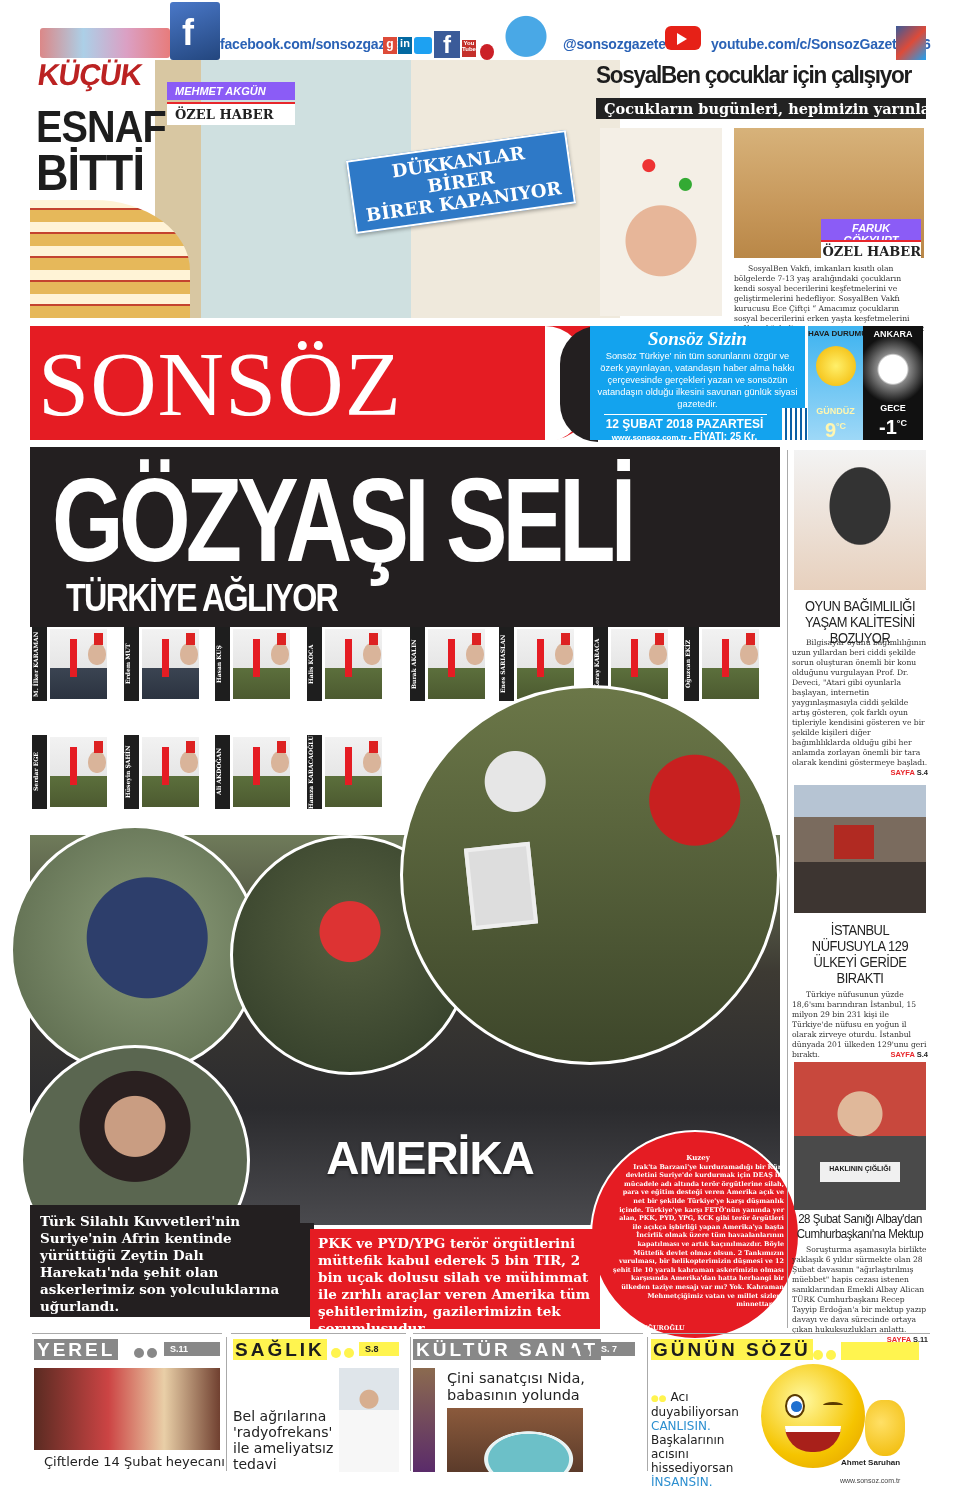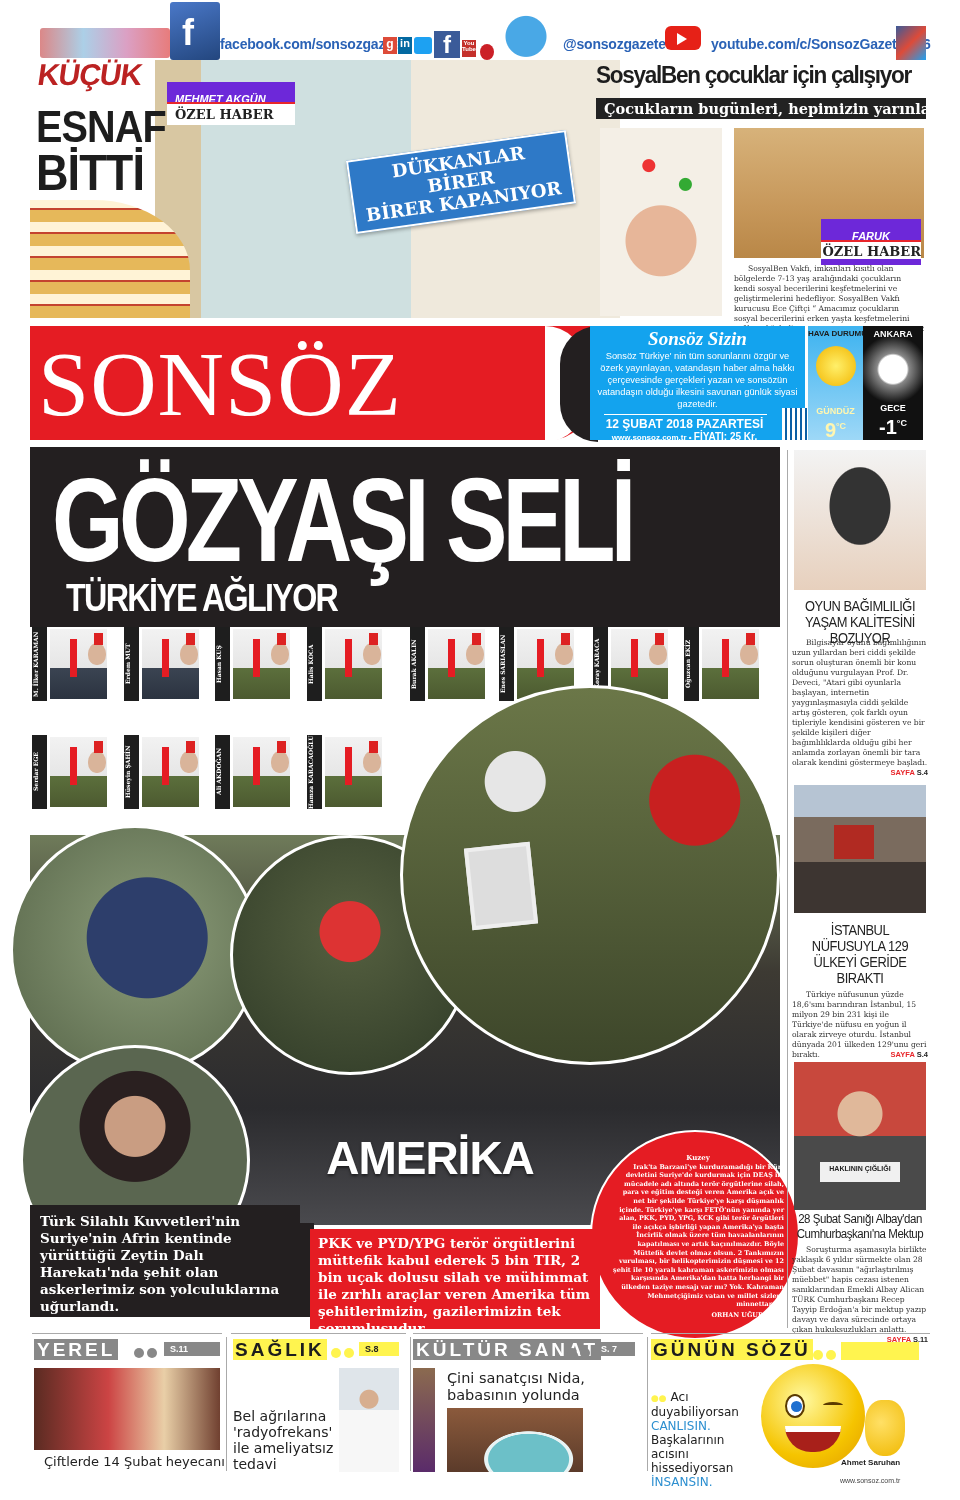--- a/index.html
+++ b/index.html
@@ -10,21 +10,21 @@
 
   
   .social{font-family:"Liberation Sans",sans-serif;font-weight:bold;color:#2a62b6;font-size:14px;letter-spacing:-.2px}
   .fbbox{background:linear-gradient(160deg,#4a78c8,#23467e);border-radius:3px}
   .yt{background:#e62117;border-radius:6px}
   .yt:after{content:"";position:absolute;left:12px;top:7px;border-left:10px solid #fff;border-top:6px solid transparent;border-bottom:6px solid transparent}
 
   
   .kucuk{font-family:"Liberation Sans",sans-serif;font-weight:900;font-size:30px;color:#b22;letter-spacing:-1px;transform:skewX(-8deg)}
   .bigblack{font-family:"Liberation Sans",sans-serif;font-weight:900;color:#1d1d1d;letter-spacing:-1px;transform:scaleX(.9);transform-origin:left}
-  .redtag{background:#6d28d9;color:#fff;font-style:italic;font-size:11px;font-weight:bold;padding:11px 8px}
+  .redtag{background:#8b5cf6;color:#fff;font-style:italic;font-size:11px;font-weight:bold;padding:3px 8px}
   .ozel{font-family:"DejaVu Serif",serif;font-weight:bold;font-size:13px;color:#222;background:#fff}
   .bubble{background:#fff;border-radius:50%;text-align:center;font-family:"DejaVu Serif",serif;font-size:8px;line-height:10.5px;color:#333;padding-top:28px}
   .sayfa{color:#e8262b;font-weight:bold;font-size:7.5px;font-family:"Liberation Sans",sans-serif}
   .sayfa b{color:#222}
   .blue-sign{background:#2e79c7;color:#fff;font-family:"DejaVu Serif",serif;font-weight:bold;font-size:18px;line-height:20px;text-align:center;padding:5px 10px;transform:rotate(-8deg);border:2px solid #fff;box-shadow:0 2px 4px rgba(0,0,0,.3)}
 
   
   .sosyal-title{font-weight:900;font-size:23px;letter-spacing:-1.3px;color:#1d1d1d;white-space:nowrap}
   .sosyal-sub{background:#222;color:#fff;font-family:"DejaVu Serif",serif;font-weight:bold;font-size:14.5px;padding:2px 8px;white-space:nowrap}
   .bodytxt{font-family:"DejaVu Serif",serif;font-size:7.6px;line-height:10px;color:#333}
@@ -266,21 +266,21 @@
   <div class="abs circle-photo photo" style="left:370px;top:-20px;width:380px;height:380px;background:radial-gradient(circle at 30% 25%,#e6e6e6 0 30px,transparent 31px),radial-gradient(circle at 78% 30%,#c82020 0 45px,transparent 46px),linear-gradient(#6b7748,#3d462a)"></div>
   <div class="abs" style="left:438px;top:140px;width:66px;height:82px;background:#ddd;border:4px solid #eee;transform:rotate(-6deg)"></div>
   <div class="abs circle-photo photo" style="left:-10px;top:340px;width:230px;height:230px;background:radial-gradient(circle at 50% 35%,#c99d82 0 30px,#2a2020 31px 55px,#5a6650 56px)"></div>
 
   <div class="abs sorumlu" style="left:250px;top:430px;width:300px">
     <div>AMERİKA</div>
   </div>
   <div class="abs redcircle" style="left:560px;top:425px;width:210px;height:210px">
     <div style="text-align:center;font-size:7px">Kuzey</div>
     <div>Irak'ta Barzani'ye kurduramadığı bir Kürt devletini Suriye'de kurdurmak için DEAŞ ile mücadele adı altında terör örgütlerine silah, para ve eğitim desteği veren Amerika açık ve net bir şekilde Türkiye'ye karşı düşmanlık içinde. Türkiye'ye karşı FETÖ'nün yanında yer alan, PKK, PYD, YPG, KCK gibi terör örgütleri ile açıkça işbirliği yapan Amerika'ya başta İncirlik olmak üzere tüm havaalanlarının kapatılması ve artık kaçınılmazdır. Böyle Müttefik devlet olmaz olsun. 2 Tankımızın vurulması, bir helikopterimizin düşmesi ve 12 şehit ile 10 yaralı kahraman askerimizin olması karşısında Amerika'dan hatta herhangi bir ülkeden taziye mesajı var mı? Yok. Kahraman Mehmetçiğimiz vatan ve millet sizlere minnettardır.</div>
-    <div style="text-align:right;margin-top:2px">ORHAN UĞUROĞLU</div>
+    <div style="text-align:left;margin-top:15px">ORHAN UĞUROĞLU</div>
   </div>
   <div class="abs caption-black" style="left:0;top:500px;width:270px;height:112px">Türk Silahlı Kuvvetleri'nin Suriye'nin Afrin kentinde yürüttüğü Zeytin Dalı Harekatı'nda şehit olan askerlerimiz son yolculuklarına uğurlandı.</div>
   <div class="abs" style="left:270px;top:518px;width:14px;height:94px;background:#231f20"></div>
   <div class="abs caption-red" style="left:280px;top:524px;width:290px;height:100px">PKK ve PYD/YPG terör örgütlerini müttefik kabul ederek 5 bin TIR, 2 bin uçak dolusu silah ve mühimmat ile zırhlı araçlar veren Amerika tüm şehitlerimizin, gazilerimizin tek sorumlusudur.</div>
 </div>
 
 <div class="abs vline" style="left:787px;top:450px;height:878px"></div>
 <div class="abs" style="left:790px;top:450px;width:140px;height:880px">
   <div class="abs photo" style="left:4px;top:0;width:132px;height:140px;background:radial-gradient(ellipse at 50% 40%,#333 0 30px,transparent 31px),linear-gradient(#f3f3f3,#e7d0bd)"></div>
   <div class="abs sidehead" style="left:0;top:148px;width:140px">OYUN BAĞIMLILIĞI YAŞAM KALİTESİNİ BOZUYOR</div>

